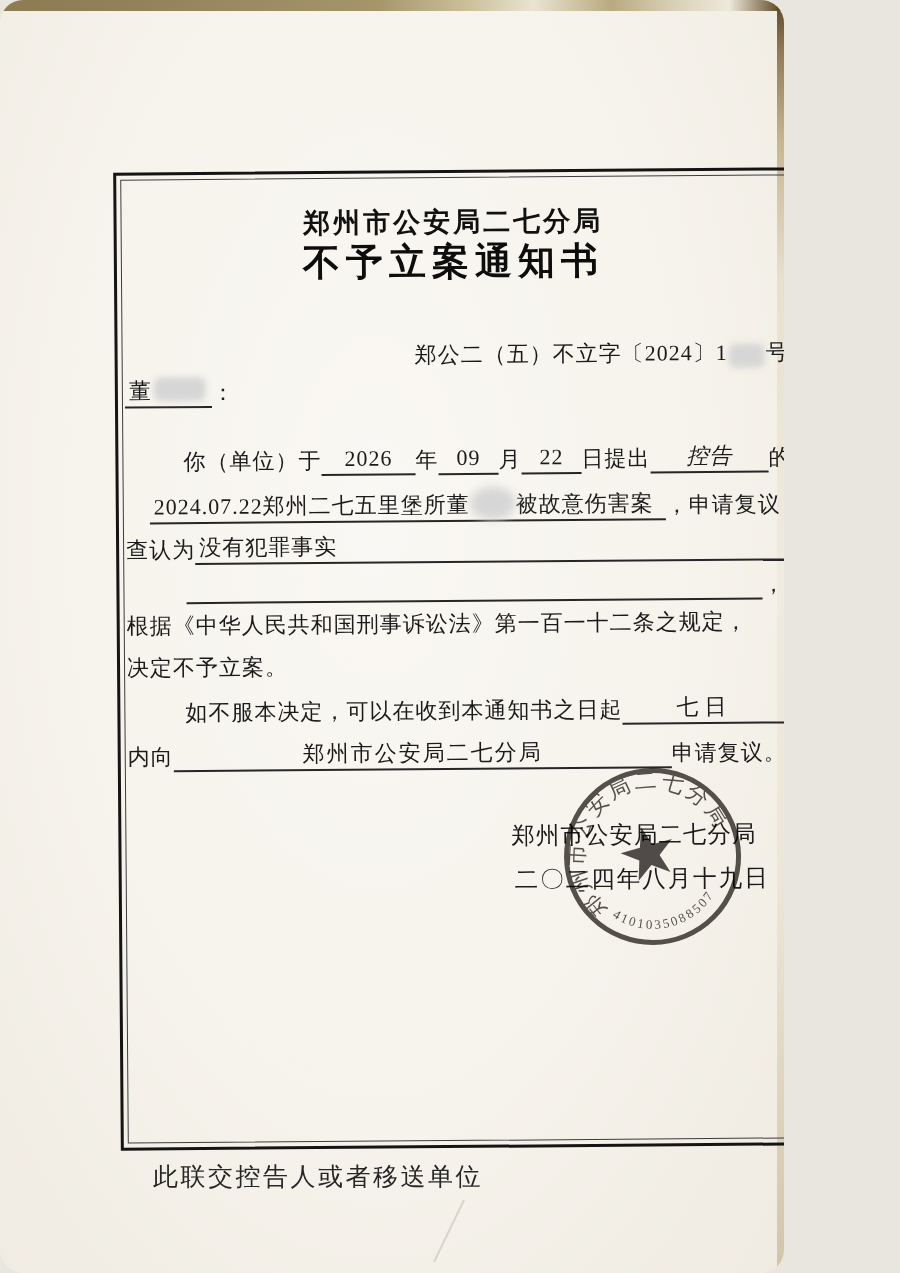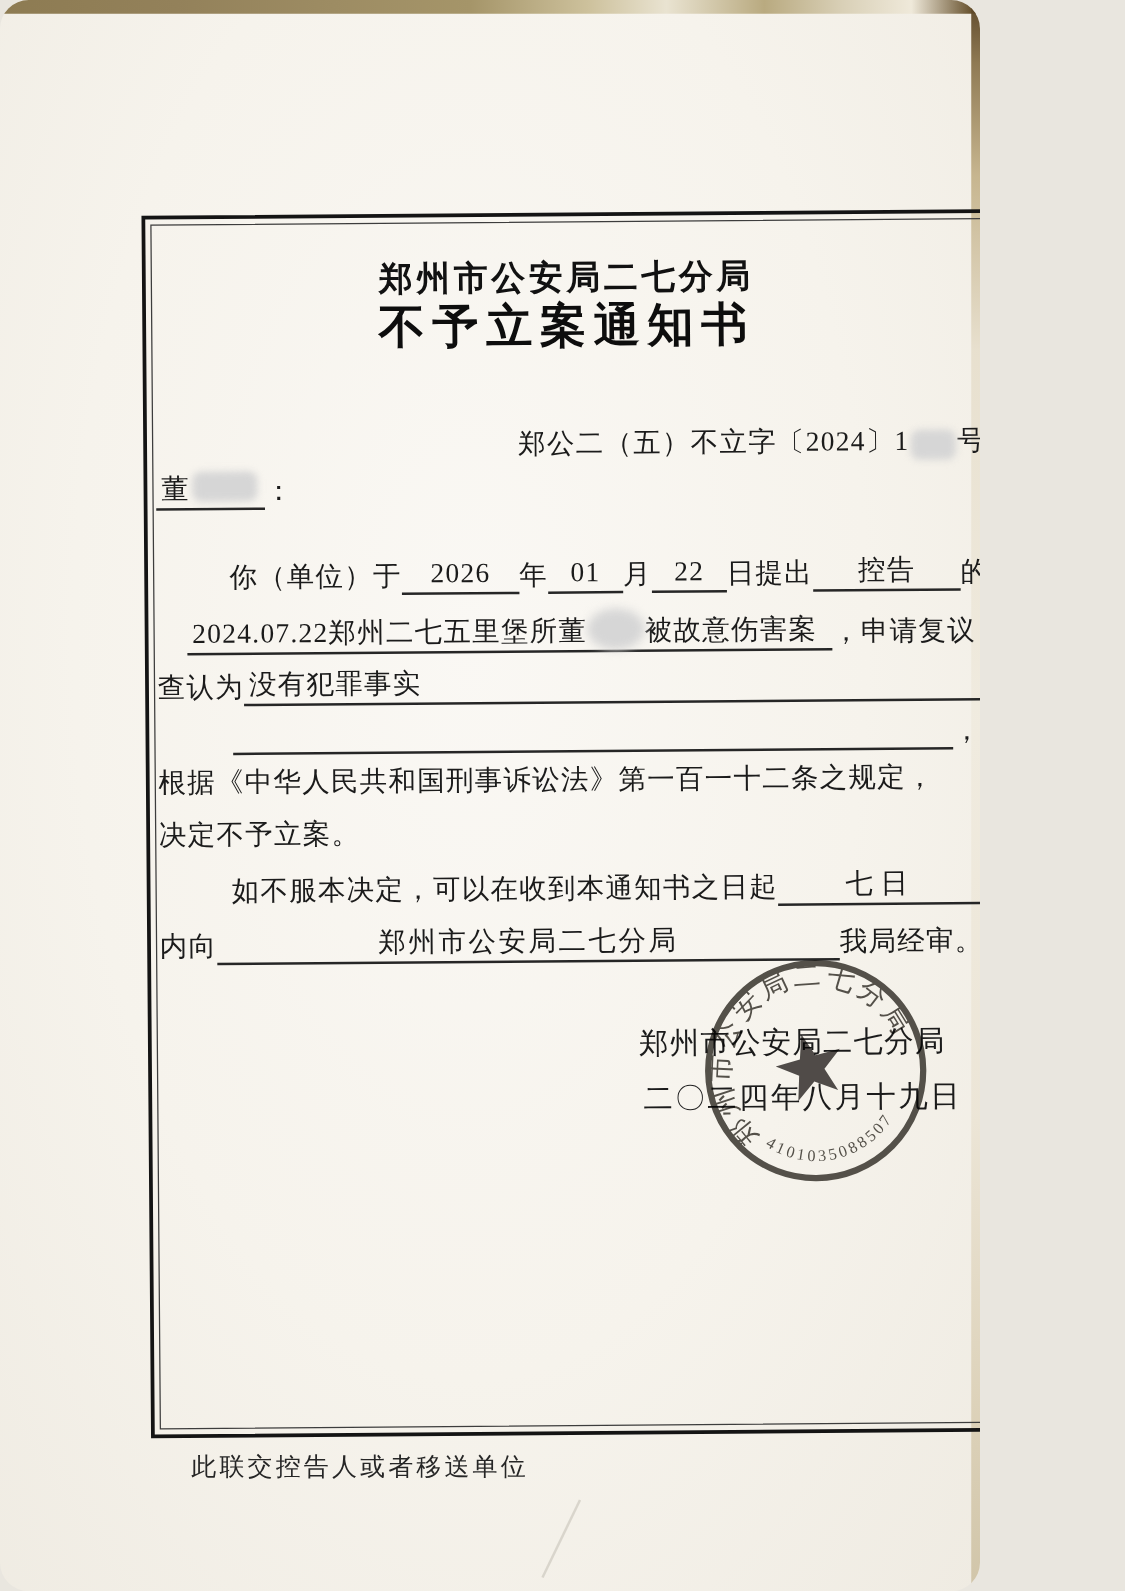--- a/index.html
+++ b/index.html
@@ -46,38 +46,38 @@
   .sig-line{top:648px;left:390px;right:auto;font-size:23.5px;letter-spacing:1px;}
   .date-line{top:692px;left:393px;right:auto;font-size:23.5px;letter-spacing:2px;}
 
   .blank{display:inline-block;border-bottom:2px solid #262626;text-align:center;
     padding:0 4px;min-height:28px;}
   .fill{flex:1;}
   .left-text{text-align:left;padding-left:4px;}
   .w-year{min-width:86px;}
   .w-month{min-width:52px;}
   .w-day{min-width:52px;}
-  .w-claim{min-width:110px;}
+  .w-claim{min-width:110px;font-style:italic;}
   .w-name{min-width:78px;text-align:left;}
   .case-blank{margin-left:24px;padding-right:12px;}
   .r4-fill{margin-left:60px;}
   .days-blank{letter-spacing:6px;}
   .appeal-auth-blank{letter-spacing:2px;}
 
   .redact{display:inline-block;background:#d6d6d6;filter:blur(3px);
     border-radius:7px;vertical-align:-3px;}
   .redact-docno{width:36px;height:24px;margin:0 1px;}
   .redact-name{width:52px;height:24px;margin:0 2px;}
   .redact-case{width:46px;height:33px;border-radius:50%;vertical-align:-8px;filter:blur(4px);}
 
   .stamp{position:absolute;left:431px;top:585px;width:200px;height:200px;
     mix-blend-mode:multiply;opacity:.84;}
   .stamp text{font-family:"Liberation Serif","DejaVu Serif",serif;fill:#343029;}
 
-  .footer-note{position:absolute;left:153px;top:1160px;font-size:20px;
+  .footer-note{position:absolute;left:153px;top:1160px;font-size:25px;
     letter-spacing:2.5px;color:#262626;
     font-family:"Liberation Serif","DejaVu Serif",serif;}
 </style>
 </head>
 <body>
 
 <div class="paper">
 
   <div class="scan-top-band"></div>
   <div class="scan-right-strip"></div>
@@ -98,21 +98,21 @@
 
       <div class="row salutation-line">
         <span class="blank w-name"><span>董</span><span class="redact redact-name"></span></span>
           <span>：</span>
       </div>
 
       <div class="row r1">
         <span>你（单位）于</span>
         <span class="blank w-year">2026</span>
         <span>年</span>
-        <span class="blank w-month">01</span>
+        <span class="blank w-month">09</span>
         <span>月</span>
         <span class="blank w-day">22</span>
         <span>日提出</span>
         <span class="blank w-claim">控告</span>
         <span>的</span>
       </div>
 
       <div class="row r2">
         <span class="blank case-blank"><span>2024.07.22郑州二七五里堡所董</span><span class="redact redact-case"></span><span>被故意伤害案</span></span>
           <span>，申请复议</span>
@@ -133,21 +133,21 @@
       <div class="row r6">决定不予立案。</div>
 
       <div class="row r7">
         <span>如不服本决定，可以在收到本通知书之日起</span>
         <span class="blank fill days-blank">七日</span>
       </div>
 
       <div class="row r8">
         <span>内向</span>
         <span class="blank fill appeal-auth-blank">郑州市公安局二七分局</span>
-        <span>我局经审。</span>
+        <span>申请复议。</span>
       </div>
 
       <div class="row sig-line">郑州市公安局二七分局</div>
 
       <div class="row date-line">二〇二四年八月十九日</div>
 
       <svg class="stamp" viewBox="-100 -100 200 200">
         <circle r="86" fill="none" stroke="#343029" stroke-width="5"></circle>
         <g transform="rotate(-35)">
           <path id="arc-top" d="M -64,26 A 69,69 0 1 1 64,26" fill="none"></path>

